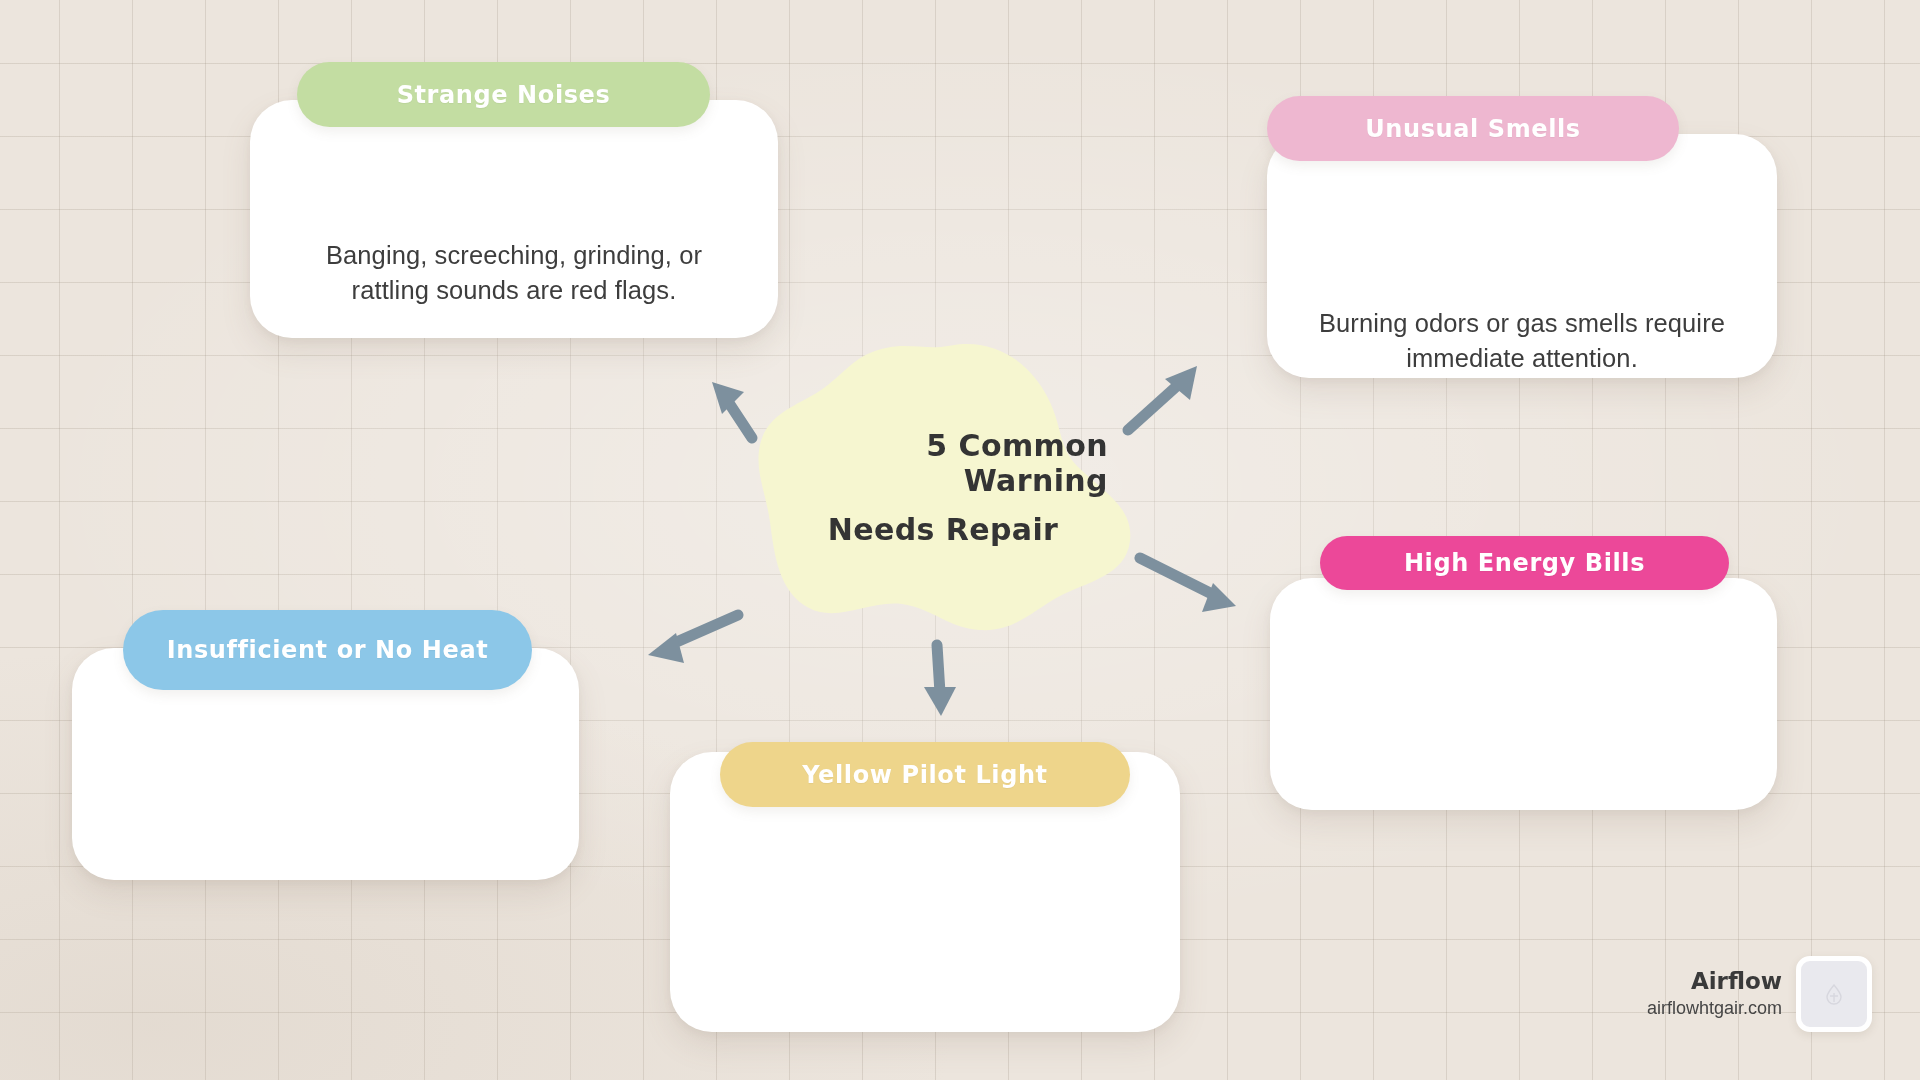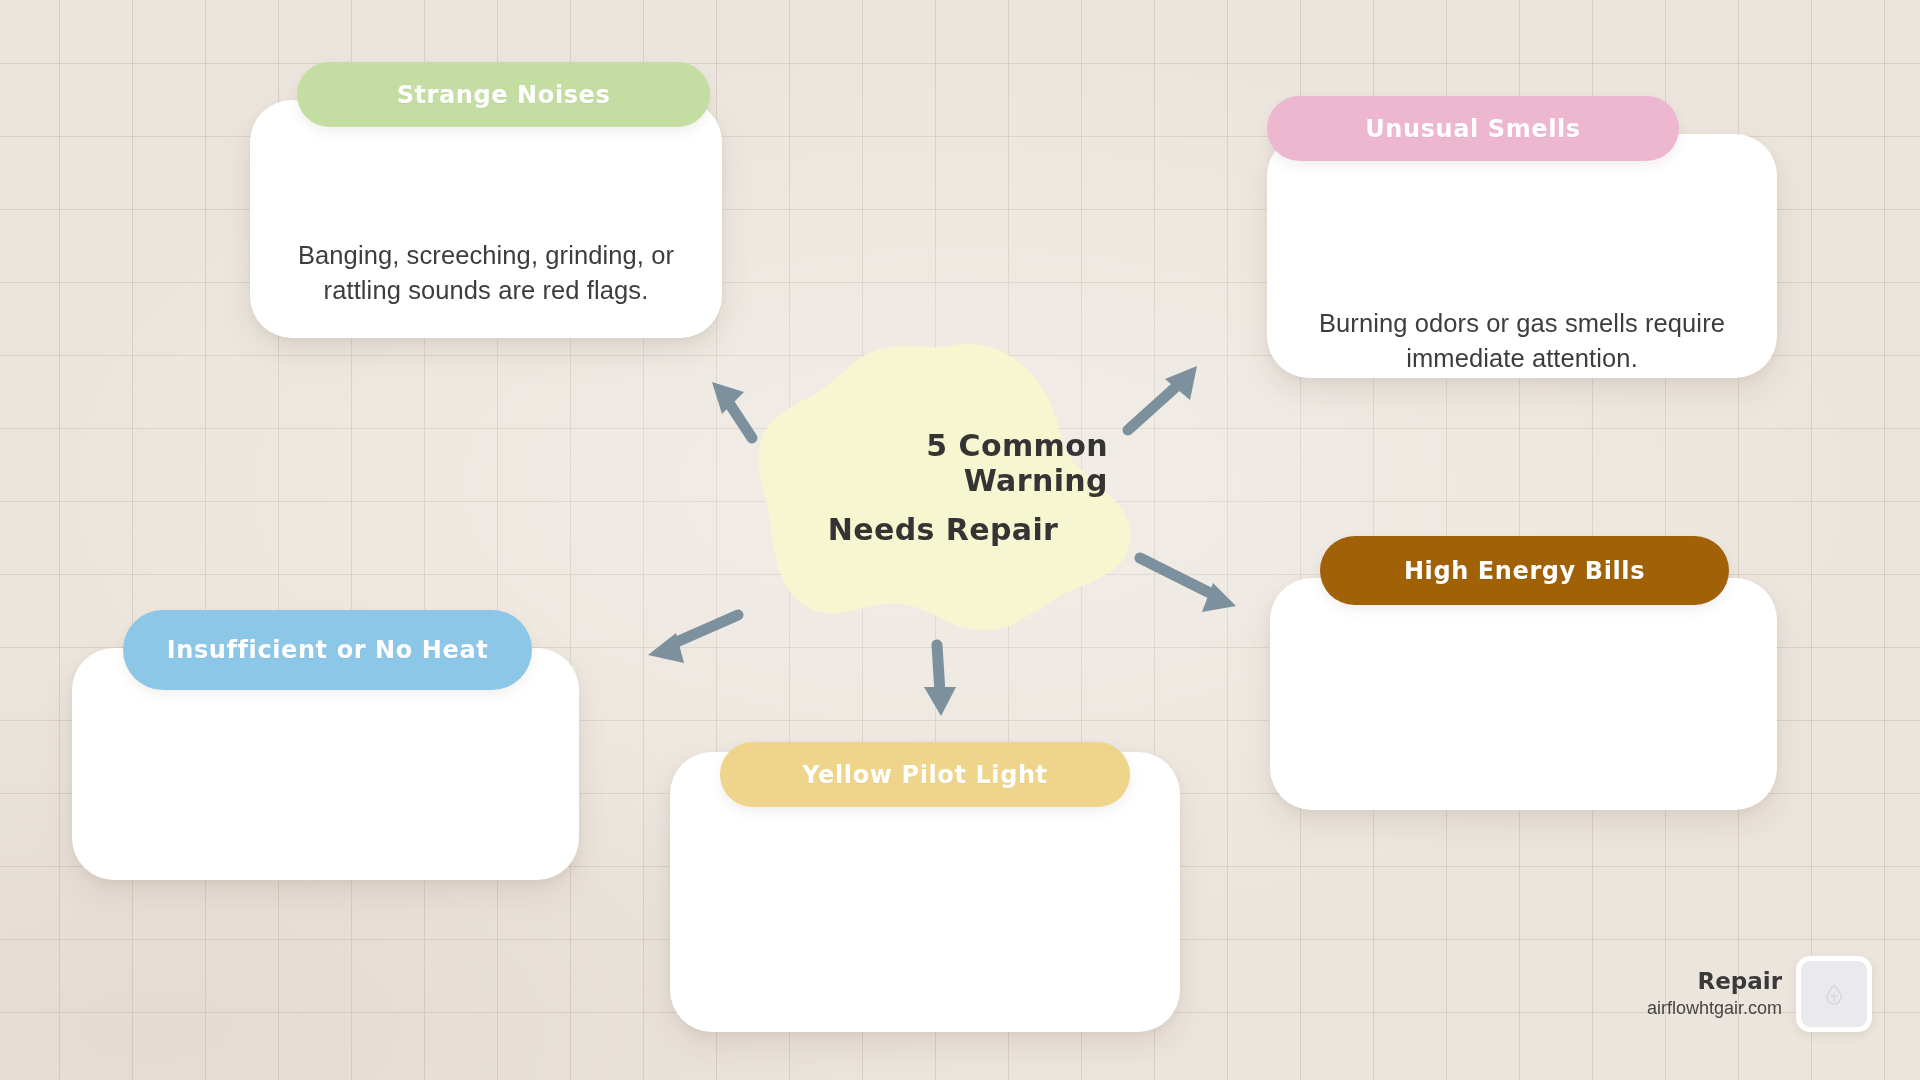--- a/index.html
+++ b/index.html
@@ -65,33 +65,33 @@
     font-family: "DejaVu Sans", sans-serif;
     font-weight: 700;
     font-size: 24px;
     letter-spacing: 0.6px;
     text-shadow: 0 1px 1px rgba(0,0,0,0.045);
     box-shadow: 0 5px 12px rgba(120,104,88,0.10);
     white-space: nowrap;
   }
 
   
-  #card-noises      { left: 250px;  top: 100px; width: 472px; height: 238px; }
+  #card-noises      { left: 250px;  top: 100px; width: 528px; height: 238px; }
   #pill-noises      { left: 297px;  top: 62px;  width: 413px; height: 65px;  background: #c3dda2; }
   #card-noises .card-body { top: 138px; }
 
   #card-smells      { left: 1267px; top: 134px; width: 510px; height: 244px; }
   #pill-smells      { left: 1267px; top: 96px;  width: 412px; height: 65px;  background: #eeb7d0; }
   #card-smells .card-body { top: 172px; }
 
   #card-heat        { left: 72px;   top: 648px; width: 507px; height: 232px; }
   #pill-heat        { left: 123px;  top: 610px; width: 409px; height: 80px;  background: #8cc7e8; }
 
   #card-energy      { left: 1270px; top: 578px; width: 507px; height: 232px; }
-  #pill-energy      { left: 1320px; top: 536px; width: 409px; height: 69px;  background: #a16207; }
+  #pill-energy      { left: 1320px; top: 536px; width: 409px; height: 54px;  background: #ec4899; }
 
   #card-pilot       { left: 670px;  top: 752px; width: 510px; height: 280px; }
   #pill-pilot       { left: 720px;  top: 742px; width: 410px; height: 65px;  background: #eed58b; }
 
   
   #blob-wrap {
     position: absolute;
     left: 752px; top: 342px;
     width: 382px; height: 290px;
   }
@@ -232,21 +232,21 @@
         Z"></path>
     </svg>
     <div id="blob-text">
       <div>5 Common Warning</div>
       <div>Needs Repair</div>
     </div>
   </div>
 
   <div id="brand">
     <div id="brand-text">
-      <div id="brand-name">Repair</div>
+      <div id="brand-name">Airflow</div>
       <div id="brand-url">airflowhtgair.com</div>
     </div>
     <div id="brand-logo">
       <svg width="30" height="30" viewBox="0 0 30 30">
         <path d="M15 6 C10 12 8 15 8 18 a7 7 0 0 0 14 0 c0 -3 -2 -6 -7 -12 z" fill="none" stroke="#d7d7de" stroke-width="1.4"></path>
         <line x1="15" y1="14" x2="15" y2="23" stroke="#d7d7de" stroke-width="1.4"></line>
         <line x1="11" y1="17" x2="19" y2="17" stroke="#d7d7de" stroke-width="1.4"></line>
       </svg>
     </div>
   </div>

